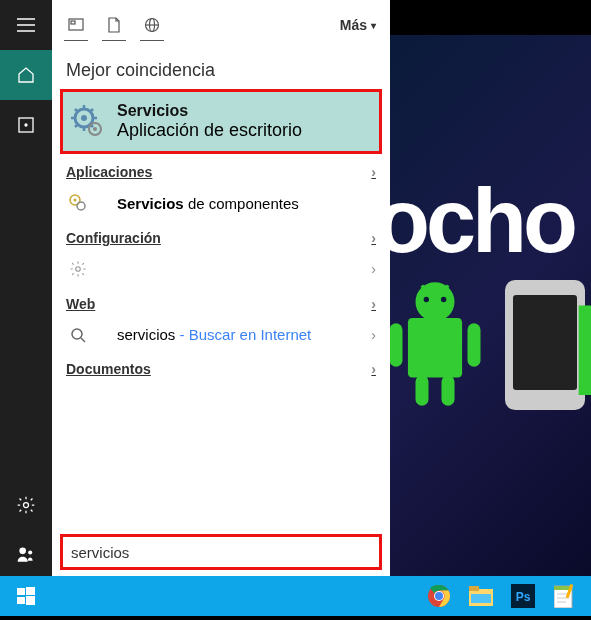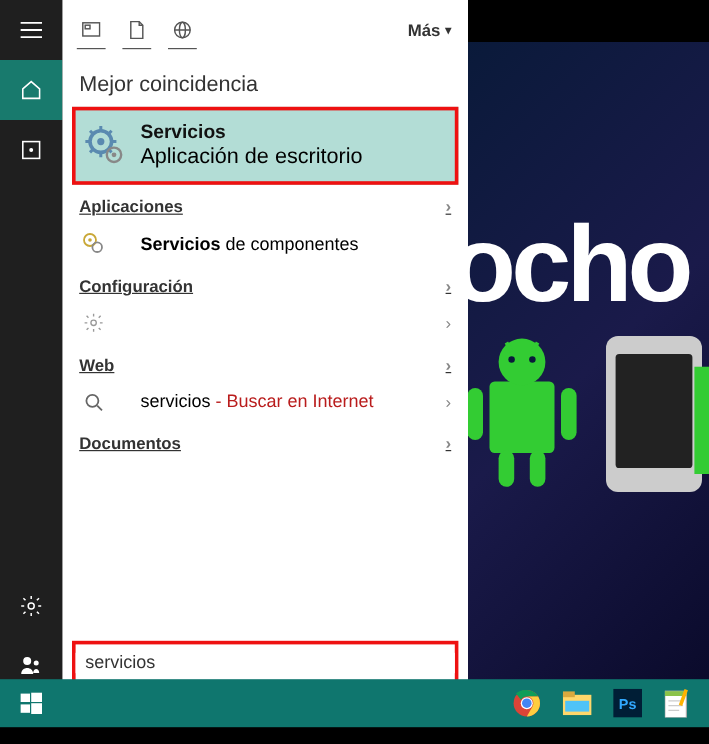--- a/index.html
+++ b/index.html
@@ -59,35 +59,35 @@
   padding: 10px 14px 6px; font-size: 14px; color: #333; cursor:pointer; font-weight:600;text-decoration:underline;
 }
 .cat-header .chev { color:#888; font-size:14px; }
 
 .item {
   display: flex; align-items: center; padding: 8px 14px; cursor:pointer; font-size:15px;gap:15px;
 }
 .item-icon { width: 24px; display:flex; justify-content:center; margin-right: 12px; color:#555;}
 .item .chev { margin-left:auto; color:#888; font-size:14px;}
 .item-label .bold { font-weight:600; }
-.item-sub { color:#b91c1c; }
+.item-sub { color:#3b82f6; }
 
 .panel-fill { flex:1; }
 
 .search-wrap {
   margin: 0 8px 10px; border: 3px solid #e11; background:#fff;
   display:flex; align-items:center; height: 36px;
 }
 .search-input {
   flex:1; border:none; outline:none; padding: 0 8px; font-size:15px; color:#333;
 }
 
 
 .taskbar {
-  position: absolute; left:0; right:0; bottom:14px; height:40px; background:#0f766e;
+  position: absolute; left:0; right:0; bottom:4px; height:40px; background:#0ea5e9;
   display:flex; align-items:center;
 }
 .start-btn { width:52px; height:40px; display:flex; align-items:center; justify-content:center; cursor:pointer; }
 .taskbar-fill { flex:1; }
 .task-icons { display:flex; align-items:center; gap:14px; padding:0 12px; }
 .task-icon { width:28px; height:28px; display:flex; align-items:center; justify-content:center; cursor:pointer;}
 
 svg { display:block; }
 </style>
 </head>

